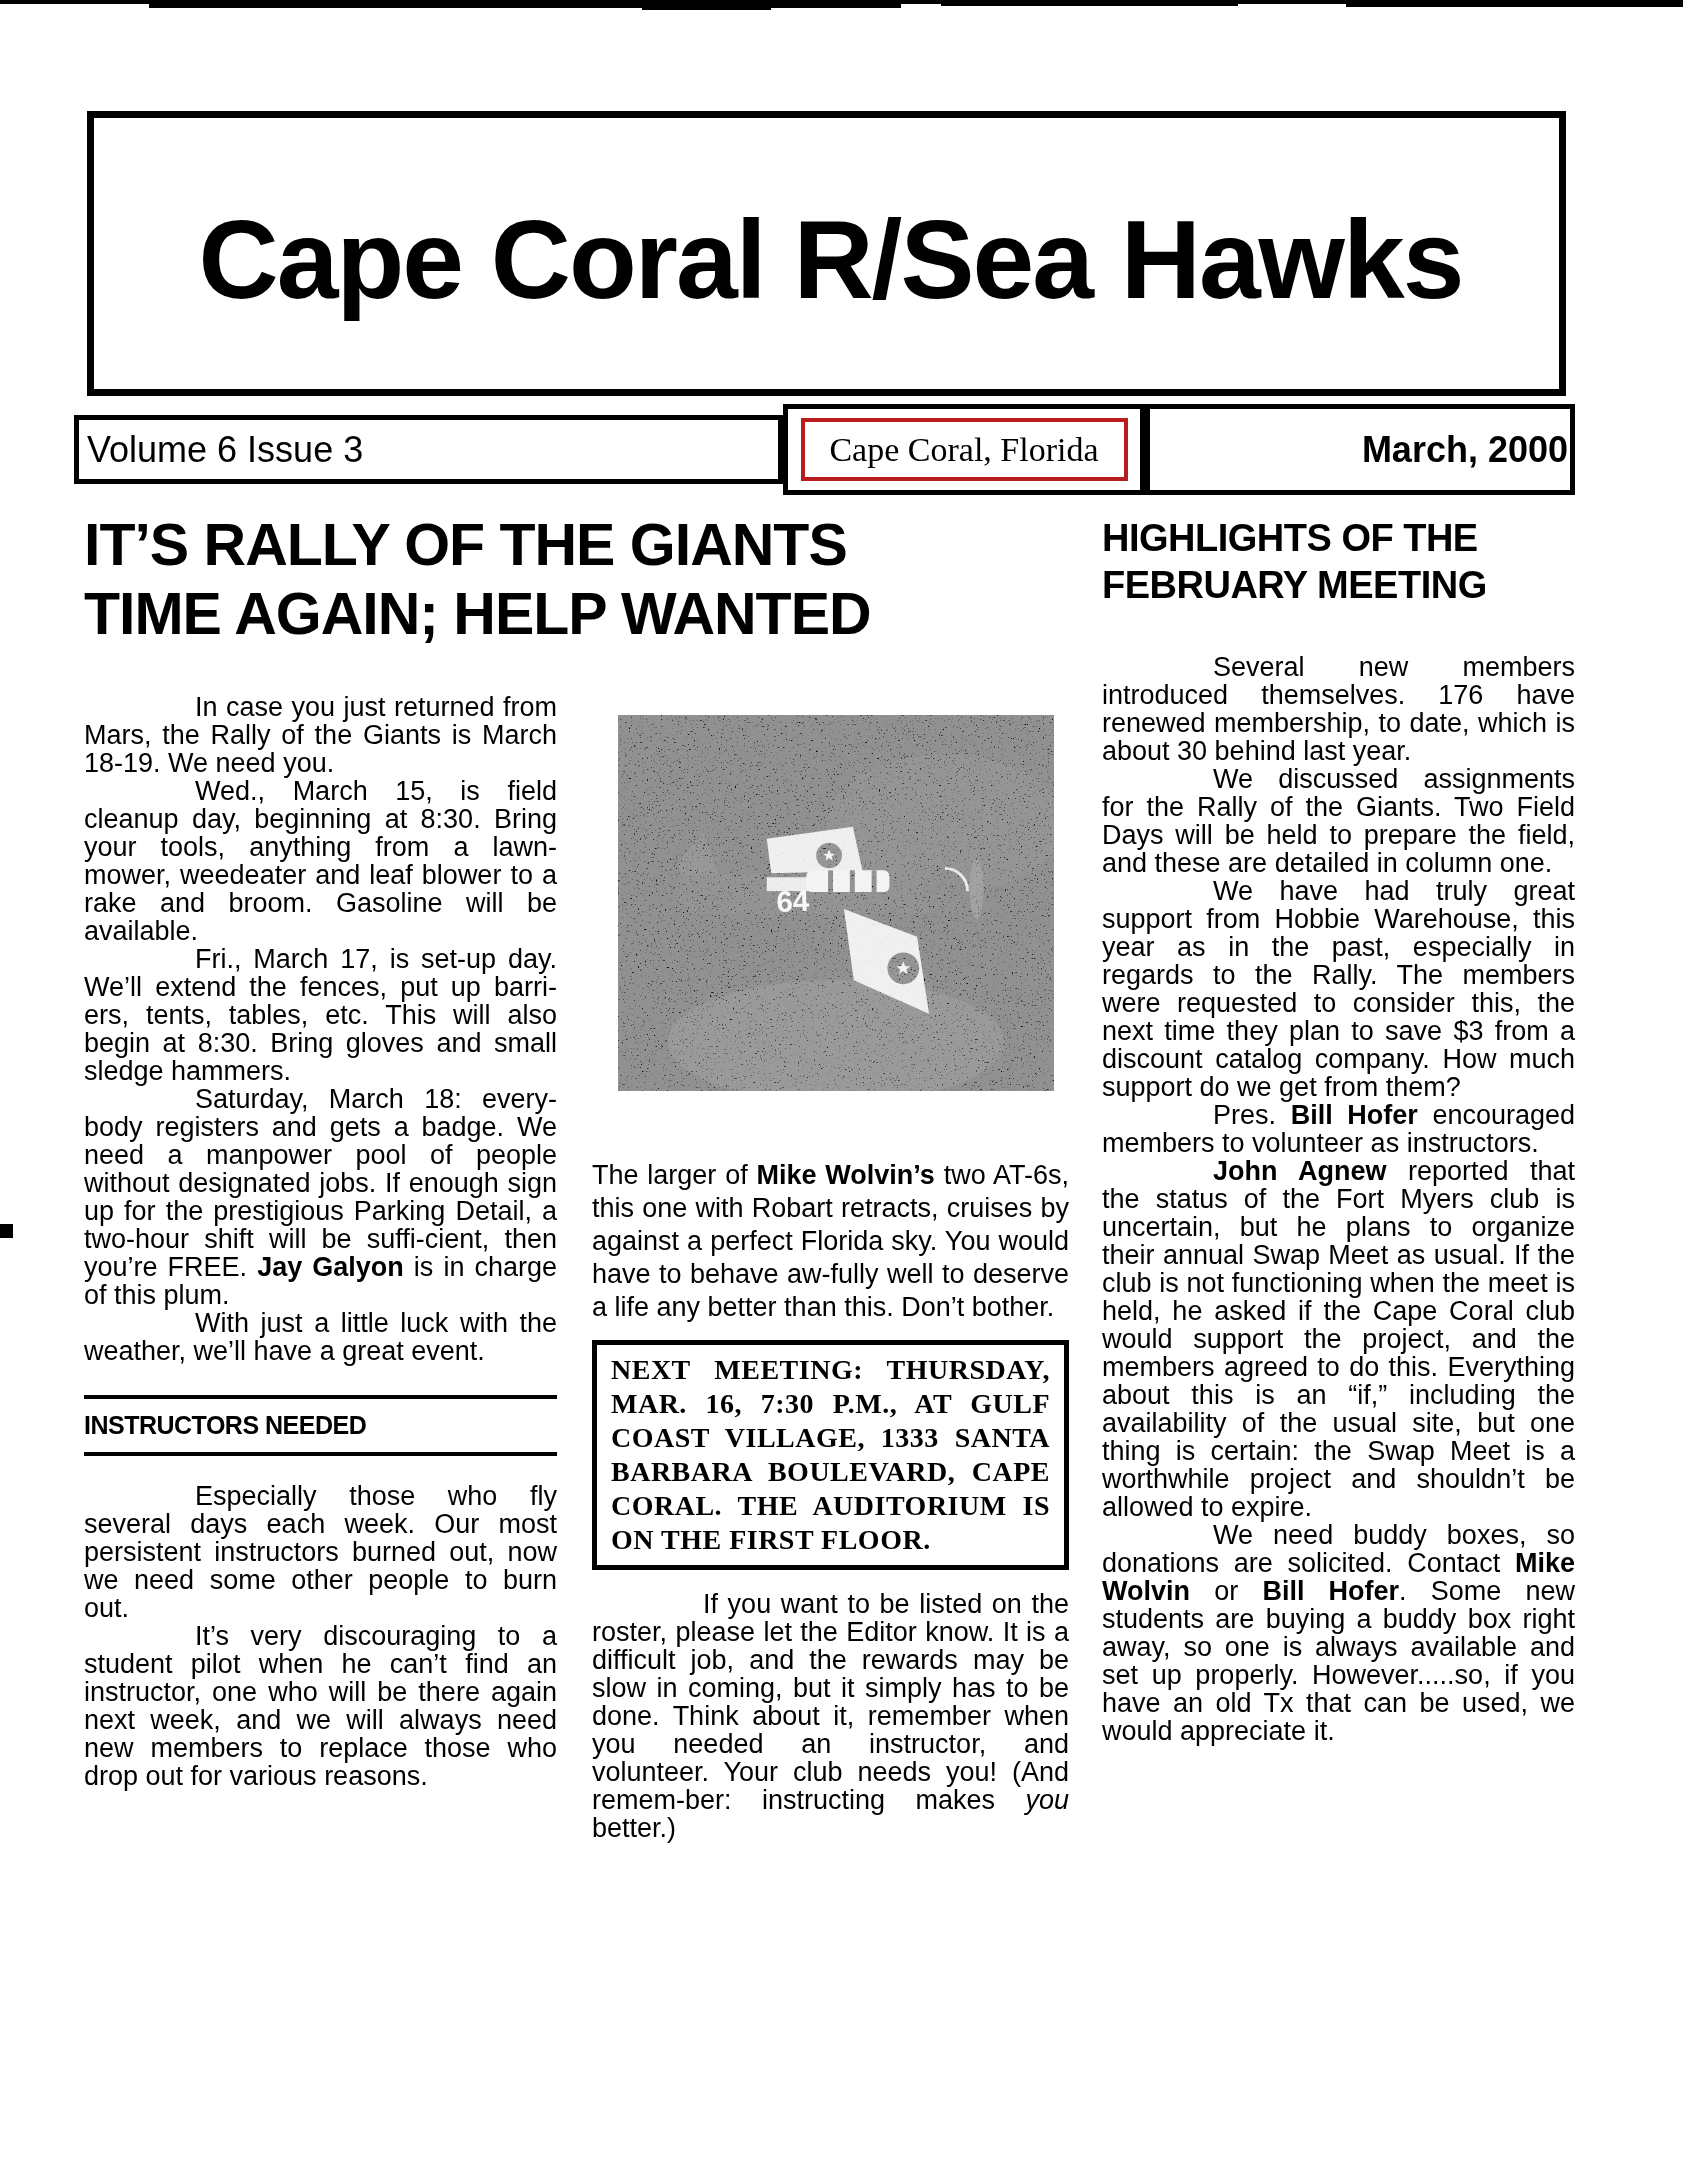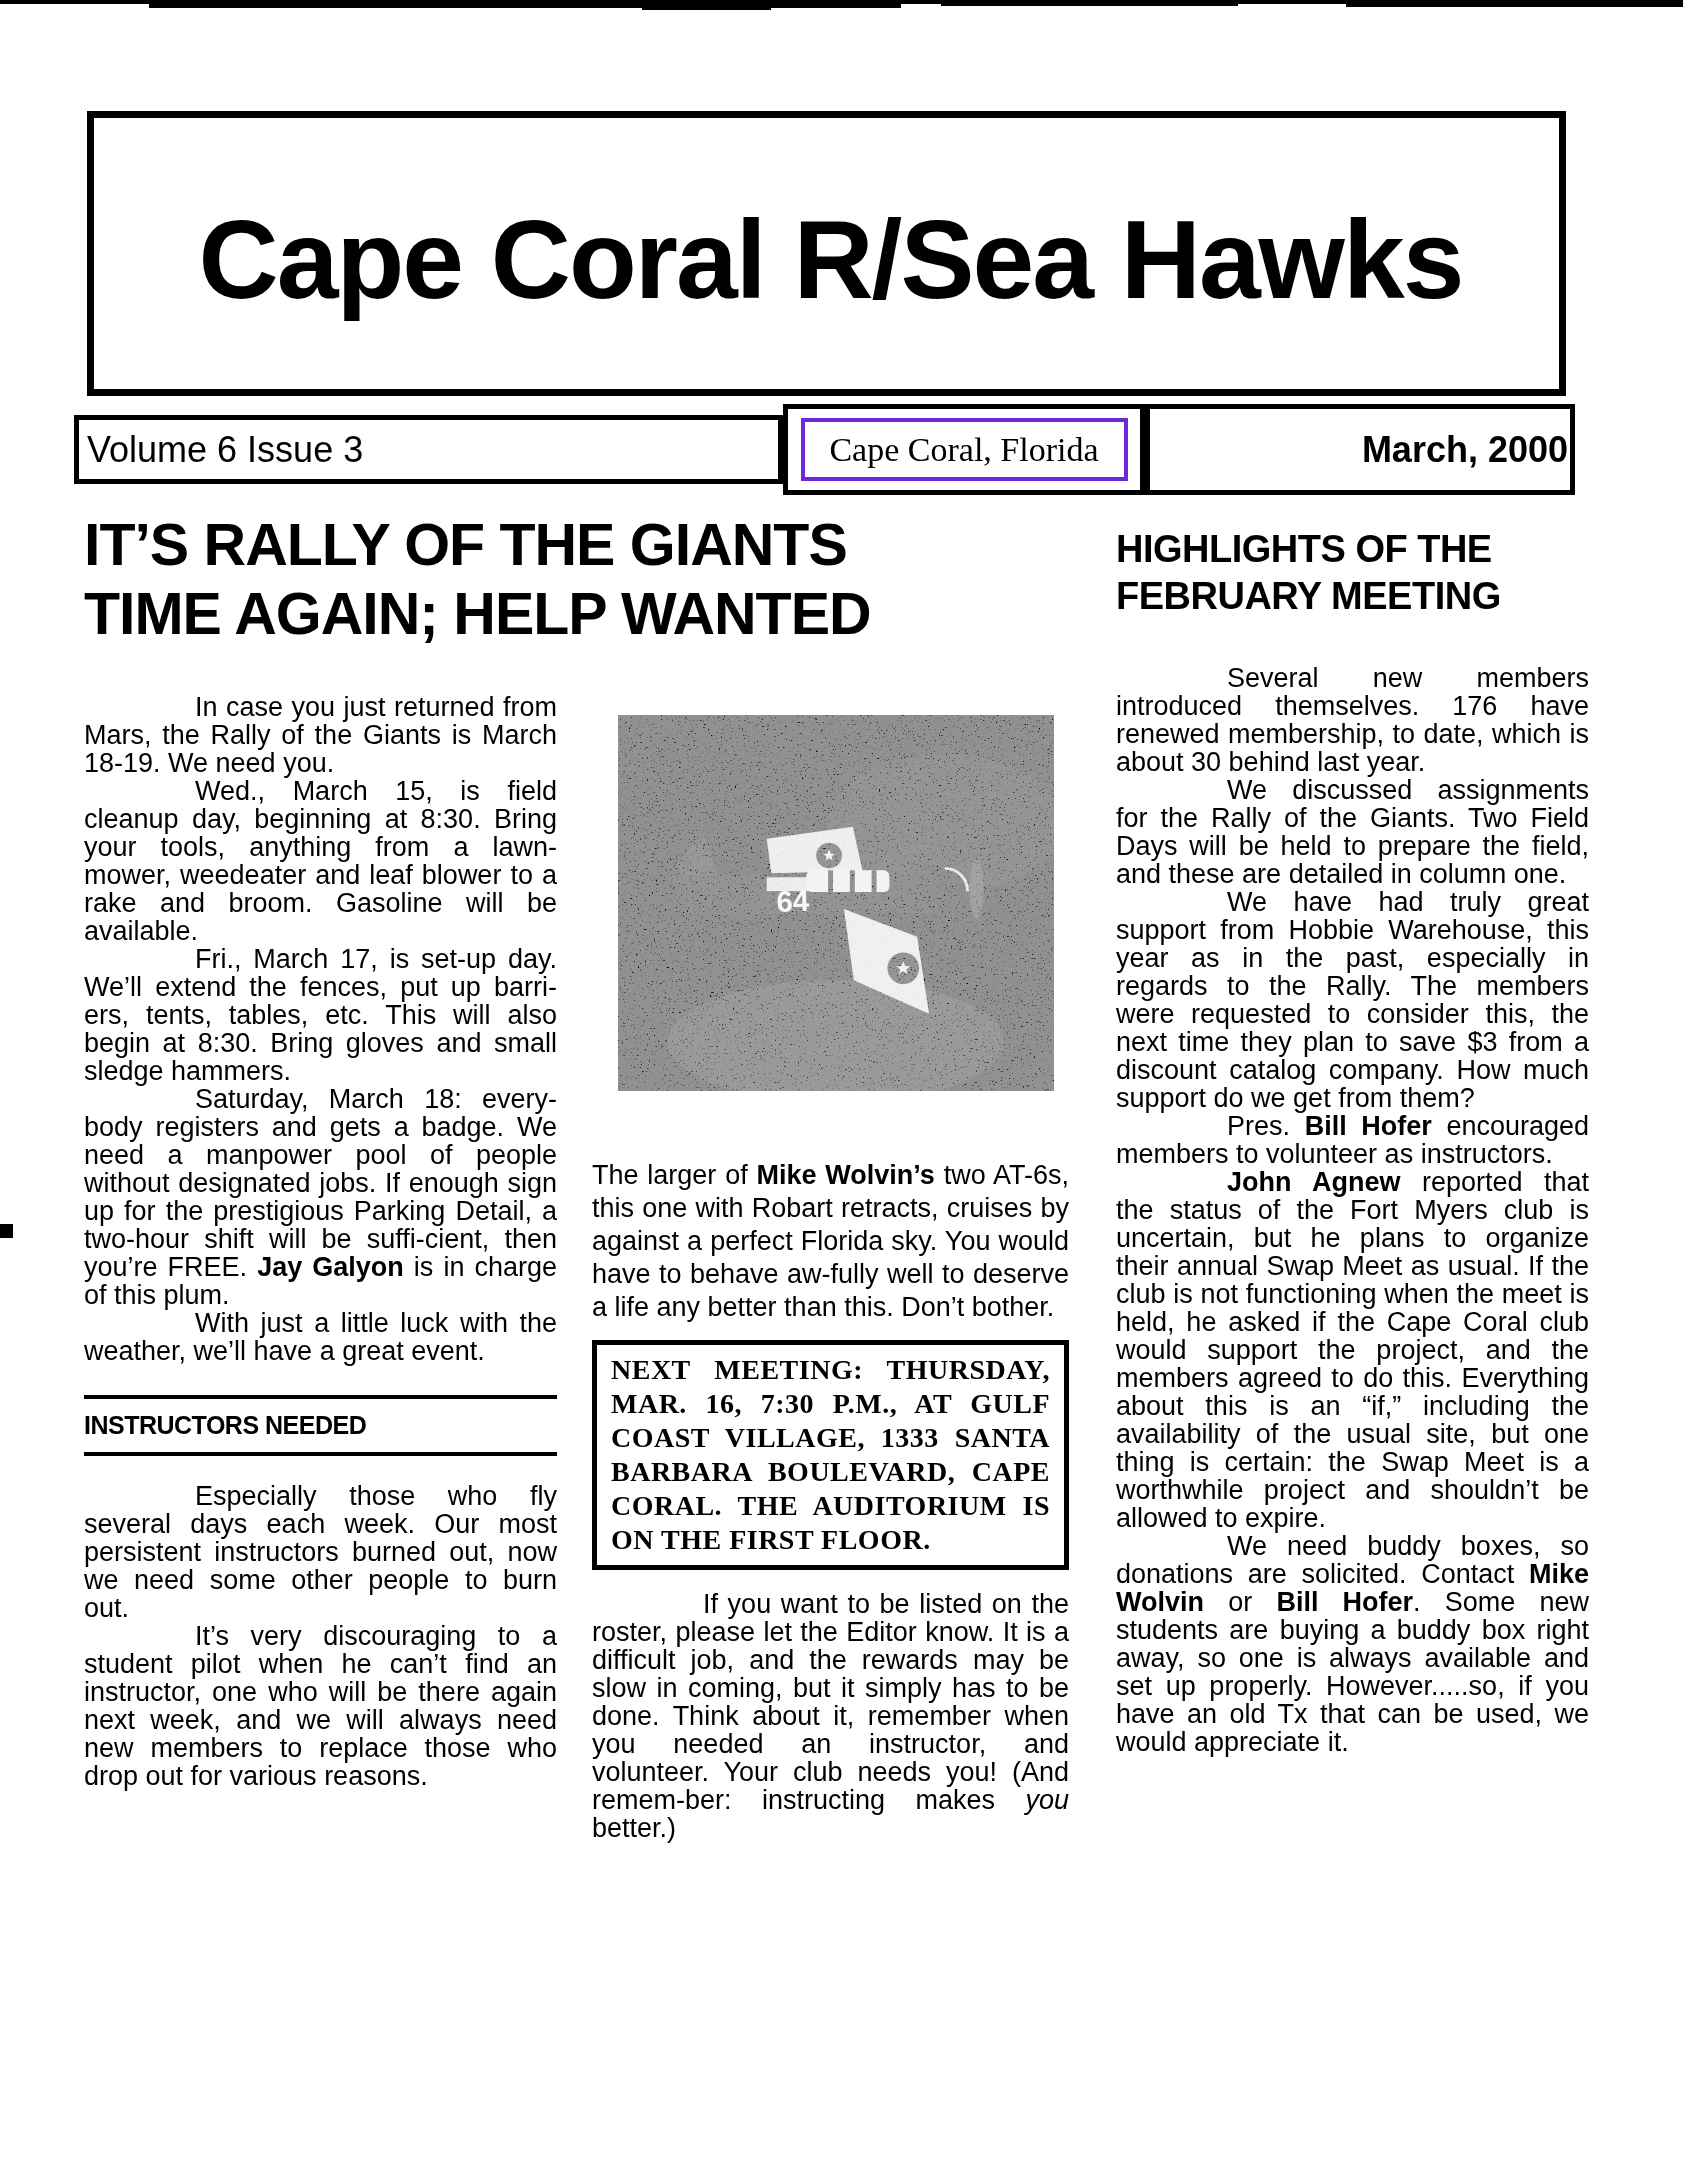--- a/index.html
+++ b/index.html
@@ -17,34 +17,34 @@
   .masthead h1{
     margin:0;font-size:111px;font-weight:bold;letter-spacing:-2px;white-space:nowrap;
     transform:translateY(6px);
   }
   
   .infocell{box-sizing:border-box;border:5px solid #000;background:#fff;}
   .cell-left{left:74px;top:415px;width:709px;height:69px;display:flex;align-items:center;}
   .cell-left span{font-size:36px;padding-left:8px;}
   .cell-mid{left:783px;top:404px;width:362px;height:91px;display:flex;align-items:center;justify-content:center;}
   .cell-mid-inner{
-    box-sizing:border-box;border:4px solid #6d28d9;width:327px;height:63px;
+    box-sizing:border-box;border:4px solid #b91c1c;width:327px;height:63px;
     display:flex;align-items:center;justify-content:center;
     font-family:"Liberation Serif",serif;font-size:34px;
   }
   .cell-right{left:1145px;top:404px;width:430px;height:91px;display:flex;align-items:center;justify-content:flex-end;}
   .cell-right span{font-size:36px;font-weight:bold;padding-right:2px;}
   
   .headline{left:84px;top:511px;width:970px;}
   .headline div{font-size:59px;font-weight:bold;letter-spacing:-1px;line-height:69px;white-space:nowrap;}
   
   .col{position:absolute;}
   .col1{left:84px;top:693px;width:473px;}
   .col2{left:592px;top:705px;width:477px;}
-  .col3{left:1102px;top:526px;width:473px;margin-left:14px;}
+  .col3{left:1102px;top:515px;width:473px;}
   .para{
     margin:0;text-align:justify;text-indent:111px;
     font-size:27px;line-height:28px;
   }
   .para.noindent{text-indent:0;}
   .b{font-weight:bold;}
   .i{font-style:italic;}
   .rule{height:4px;background:#000;}
   .sec-head{font-size:25px;font-weight:bold;margin:10px 0 8px 0;letter-spacing:-0.5px;}
   .col3 .heading{font-size:38px;font-weight:bold;line-height:47px;margin:0 0 44px 0;letter-spacing:-0.5px;}

